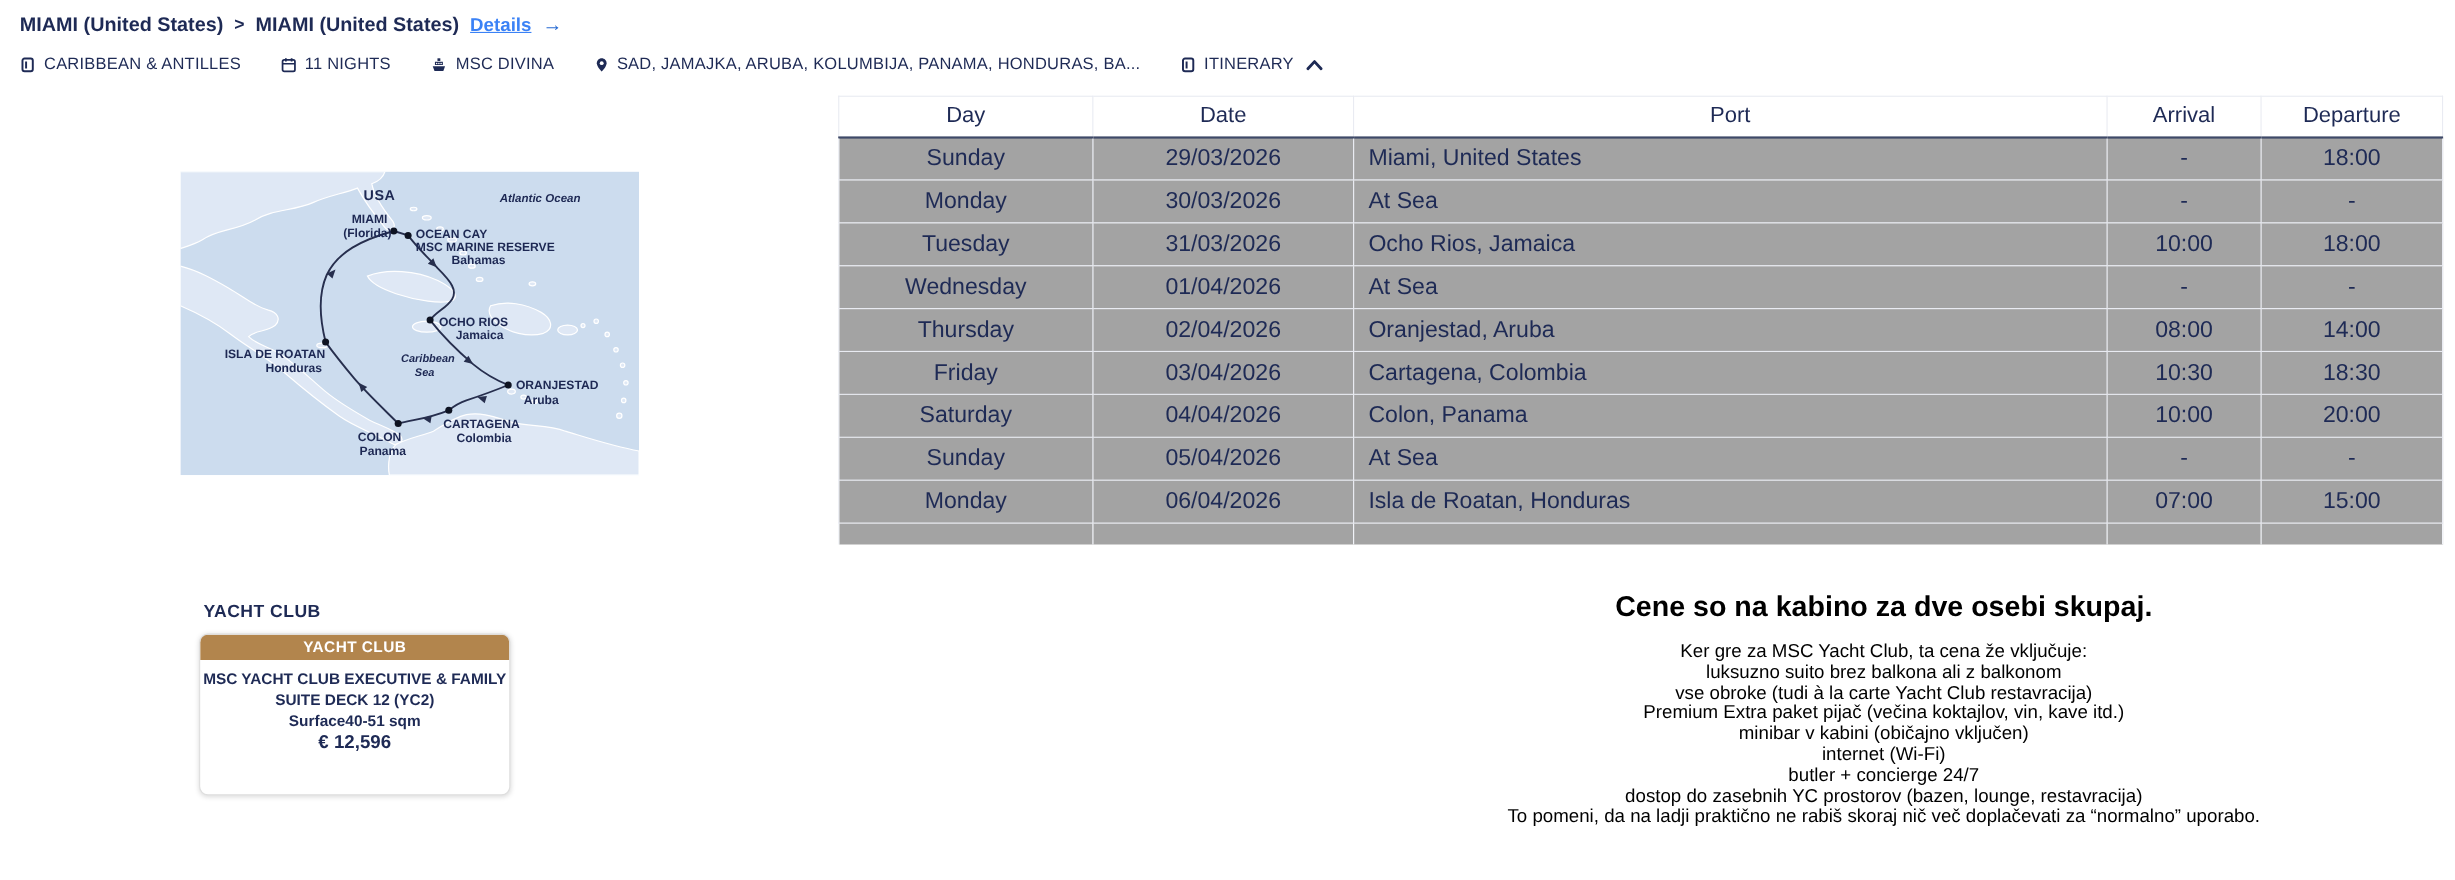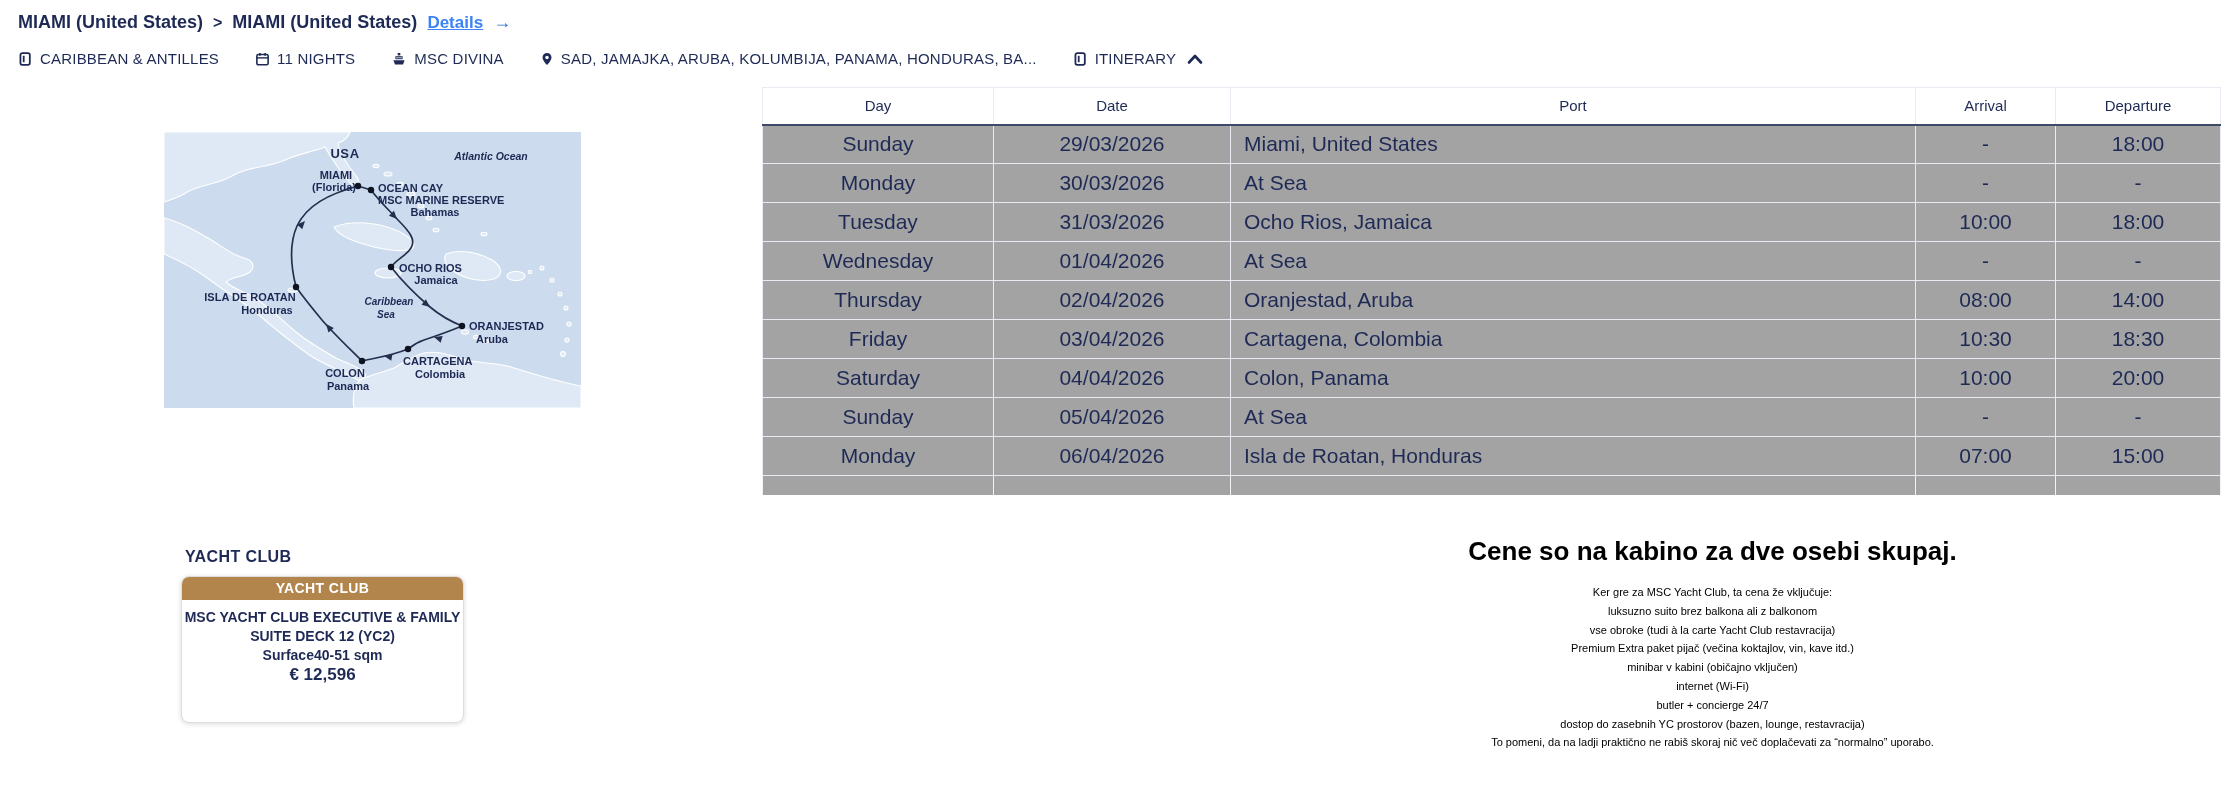--- a/index.html
+++ b/index.html
@@ -17,27 +17,27 @@
   .details-arrow { color:#2b6dd3; font-size:18px; font-weight:600; }
 
   
   .badges { left:18px; top:50px; display:flex; align-items:center; gap:36px;
             font-size:15px; font-weight:400; color:#1e2a55; letter-spacing:.2px; }
   .badge { display:flex; align-items:center; gap:7px; white-space:nowrap; }
   .badge svg { display:block; }
   .chev { margin-left:4px; }
 
   
-  .map-wrap { left:164px; top:132px; width:417px; height:336px; }
+  .map-wrap { left:164px; top:156px; width:417px; height:336px; }
   .map-wrap svg { display:block; }
 
   
   .itin { left:762px; top:87px; width:1458px; border-collapse:collapse;
           table-layout:fixed; color:#1e2a55; }
-  .itin th { font-size:15px; font-weight:500; height:37px; text-align:center;
+  .itin th { font-size:20px; font-weight:500; height:37px; text-align:center;
              border-top:1px solid #e9ebf2; border-bottom:2px solid #3e4968;
              border-right:1px solid #e9ebf2; }
   .itin th:first-child, .itin td:first-child { border-left:1px solid #e9ebf2; }
   .itin td { font-size:21px; font-weight:500; height:39px; text-align:center;
              border-bottom:1px solid #e9ebf2; border-right:1px solid #e9ebf2;
              background:#a3a3a3; }
   .itin .port-cell { text-align:left; padding-left:13px; }
   .itin tr.ghost td { height:19px; border-bottom:none; border-right-color:#f1f3f8;
                       border-left-color:#f1f3f8; }
 
@@ -50,21 +50,21 @@
   .yc-card-header { height:23px; line-height:23px; background:#b2854d; color:#fff;
                     text-align:center; font-size:14px; font-weight:700;
                     letter-spacing:.4px; }
   .yc-card-body { text-align:center; color:#1e2a55; font-size:14px; font-weight:600;
                   line-height:19px; padding-top:8px; }
   .yc-price { font-size:17px; font-weight:800; color:#1e2a55; }
 
   
   .price-info { left:1290px; top:536px; width:845px; text-align:center; color:#000; }
   .price-info-title { font-size:26px; font-weight:700; margin-bottom:16px; }
-  .price-info-line { font-size:11px; line-height:18.8px; }
+  .price-info-line { font-size:17px; line-height:18.8px; }
 </style>
 </head>
 <body>
 
 <div class="abs breadcrumb">
   <span class="crumb">MIAMI (United States)</span>
   <span class="crumb-sep">&gt;</span>
   <span class="crumb">MIAMI (United States)</span>
   <span class="details-link">Details</span>
   <span class="details-arrow">→</span>

